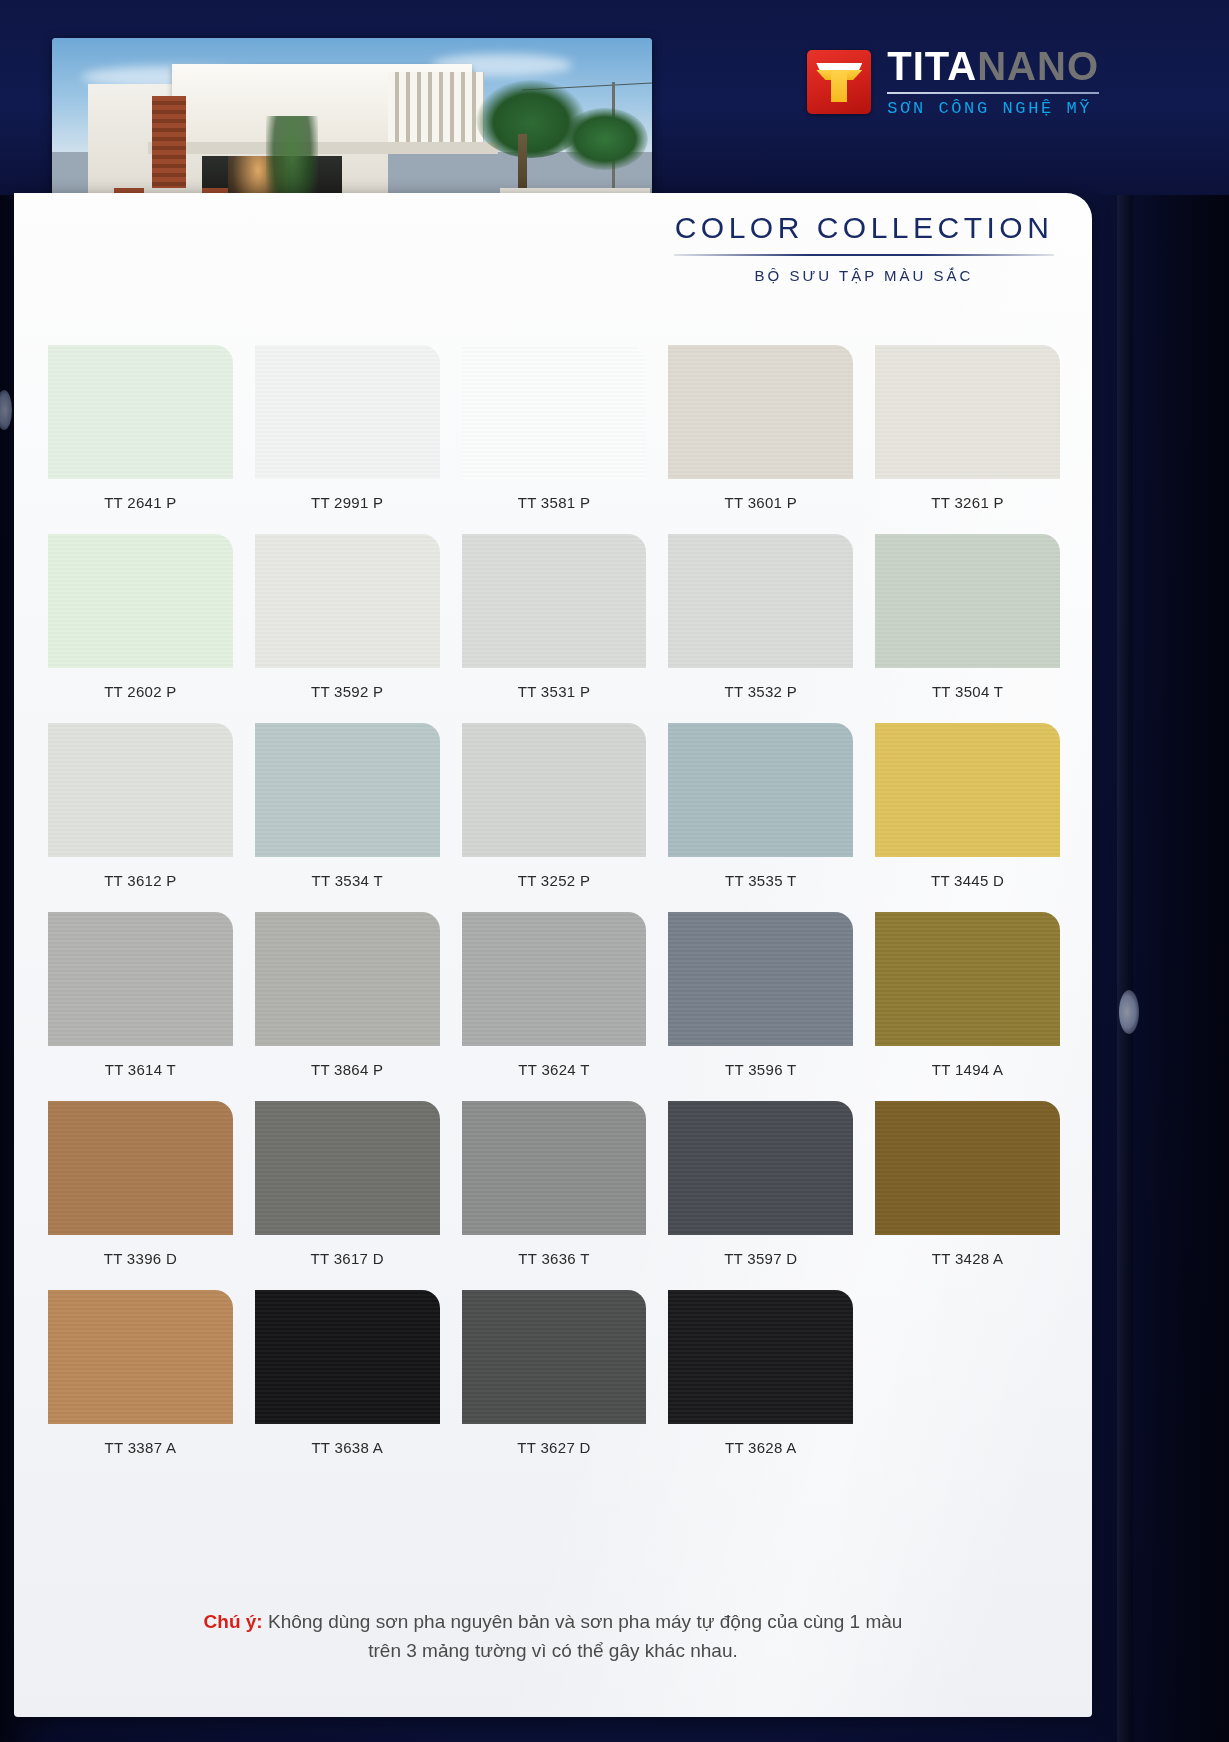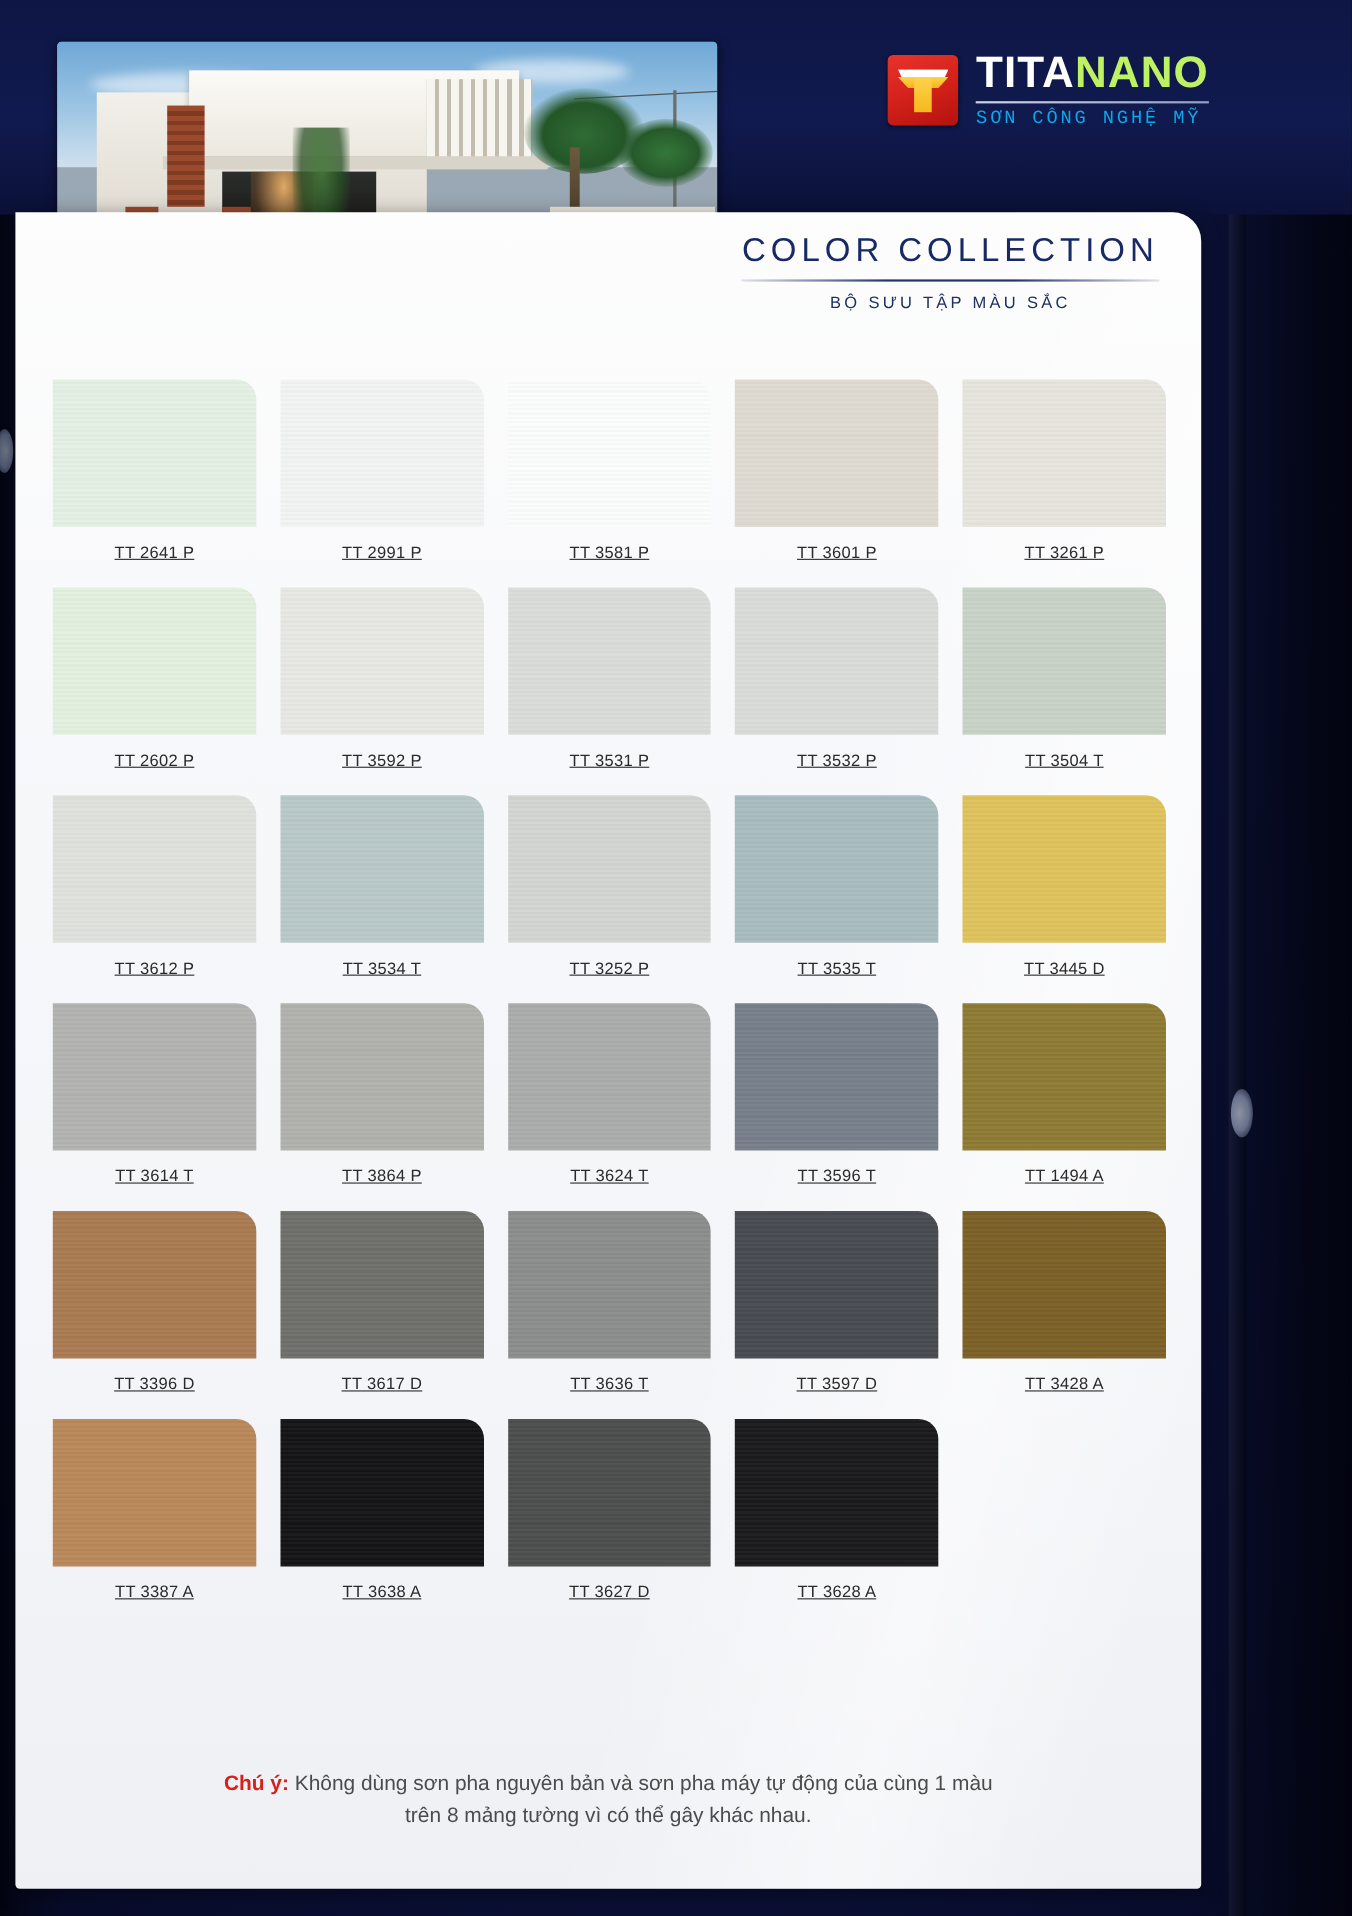--- a/index.html
+++ b/index.html
@@ -209,21 +209,21 @@
   .brand-text { display: flex; flex-direction: column; gap: 3px; }
   .brand-word {
     font-family: "Liberation Sans", sans-serif;
     font-size: 40px;
     font-weight: 700;
     letter-spacing: 1px;
     line-height: 1;
     white-space: nowrap;
   }
   .bw-tita { color: #ffffff; }
-  .bw-nano { color: #bef264; }
+  .bw-nano { color: #737373; }
   .brand-rule {
     height: 2px; width: 100%;
     background: linear-gradient(90deg, #cfd6e8, #8fa0c4);
     margin: 3px 0 2px;
   }
   .brand-tagline {
     font-family: Liberation Mono, monospace;
     font-size: 17px;
     letter-spacing: 2.6px;
     color: #0ea5e9;
@@ -300,21 +300,20 @@
     pointer-events: none;
   }
   .swatch-label {
     text-align: center;
     font-family: "Liberation Sans", sans-serif;
     font-size: 15px;
     color: #2a2a2a;
     letter-spacing: .3px;
     padding: 15px 0 23px;
     white-space: nowrap;
-    text-decoration: underline;
   }
 
   
   .note {
     position: absolute;
     left: 0; right: 0; bottom: 52px;
     text-align: center;
     line-height: 1.5;
     padding: 0 120px;
   }
@@ -507,15 +506,15 @@
         <div class="swatch" style="background: rgb(26, 26, 28);"></div>
         <div class="swatch-label">TT 3628 A</div>
       </div>
     </div>
 
   <div class="note">
     <div class="note-line">
       <span class="note-strong">Chú ý:</span>
       <span>Không dùng sơn pha nguyên bản và sơn pha máy tự động của cùng 1 màu</span>
     </div>
-    <div class="note-line">trên 8 mảng tường vì có thể gây khác nhau.</div>
+    <div class="note-line">trên 3 mảng tường vì có thể gây khác nhau.</div>
   </div>
 </div>
 
 </body></html>

